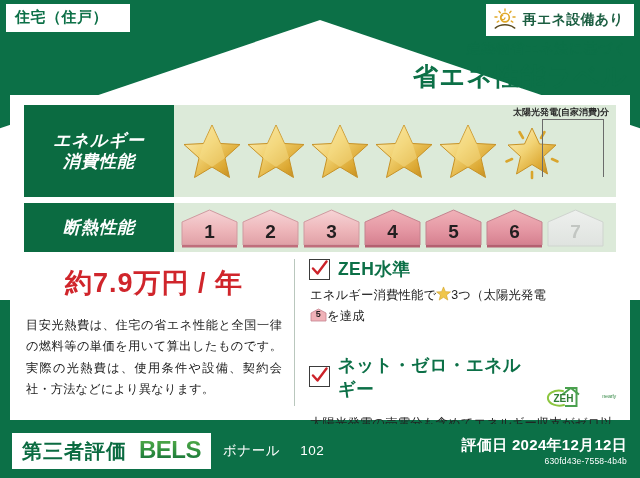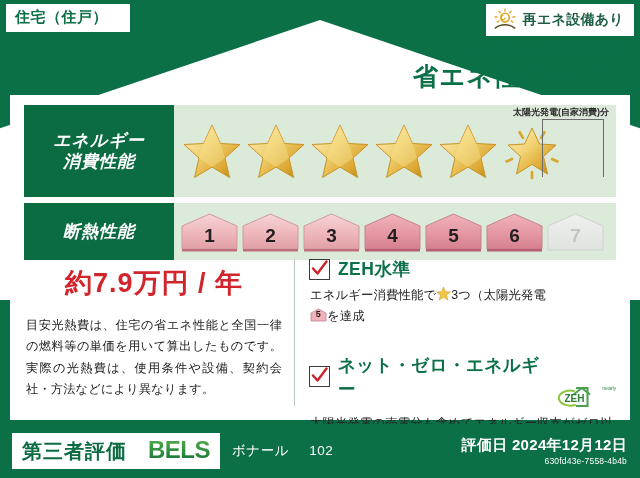--- a/index.html
+++ b/index.html
@@ -56,21 +56,21 @@
     position:absolute;left:10px;top:95px;width:620px;height:325px;
     background:#ffffff;z-index:4;
   }
 
   
   .row{
     display:flex;align-items:stretch;
     margin:0 14px;
   }
   .row-energy{height:92px;margin-top:10px;}
-  .row-insul{height:57px;margin-top:6px;}
+  .row-insul{height:49px;margin-top:6px;}
 
   .row-lbl{
     background:#0b6b41;color:#fff;
     display:flex;align-items:center;justify-content:center;
     font-weight:bold;font-size:17px;line-height:1.25;
     text-align:center;letter-spacing:1px;
     width:150px;flex:0 0 150px;font-style:italic;
   }
   .row-body{
     flex:1 1 auto;background:#dcead9;
@@ -149,33 +149,33 @@
   .blk2{margin-top:17px;}
   .mini-star{width:15px;height:15px;vertical-align:-2px;}
   .mini-house{
     display:inline-block;width:17px;height:14px;vertical-align:-2px;position:relative;
   }
   .mini-house svg{width:17px;height:14px;display:block;}
   .mini-house b{
     position:absolute;left:0;right:0;top:2px;text-align:center;
     font-size:9px;color:#231f20;line-height:1;
   }
-  .zeh-logo{display:inline-flex;align-items:flex-start;gap:6px;vertical-align:-5px;margin-left:4px;margin-top:40px;}
+  .zeh-logo{display:inline-flex;align-items:center;gap:17px;vertical-align:-5px;margin-left:4px;margin-top:40px;}
   .zeh-logo svg{width:42px;height:24px;display:block;}
   .zeh-logo i{font-size:5.5px;color:#3f8f4f;font-style:normal;letter-spacing:-.2px;padding-bottom:2px;}
 
   
   .footer{
     position:absolute;left:0;bottom:0;width:640px;height:54px;
     background:#0c7047;z-index:5;
     display:flex;align-items:center;
   }
   .bels{
     background:#fff;margin-left:12px;
-    padding:3px 10px 4px 10px;display:flex;align-items:baseline;gap:21px;
+    padding:3px 10px 4px 10px;display:flex;align-items:baseline;gap:12px;
   }
   .bels .t1{color:#0b6b41;font-weight:bold;font-size:20px;letter-spacing:1px;}
   .bels .t2{
     font-weight:bold;font-size:24px;letter-spacing:-.5px;
     background:linear-gradient(180deg,#5ab04a 0%,#2f8f3e 55%,#11693a 100%);
     -webkit-background-clip:text;background-clip:text;color:#2f8f3e;
     -webkit-text-fill-color:transparent;
   }
   .prop{
     color:#ffffff;font-size:13.5px;margin-left:12px;letter-spacing:.5px;

